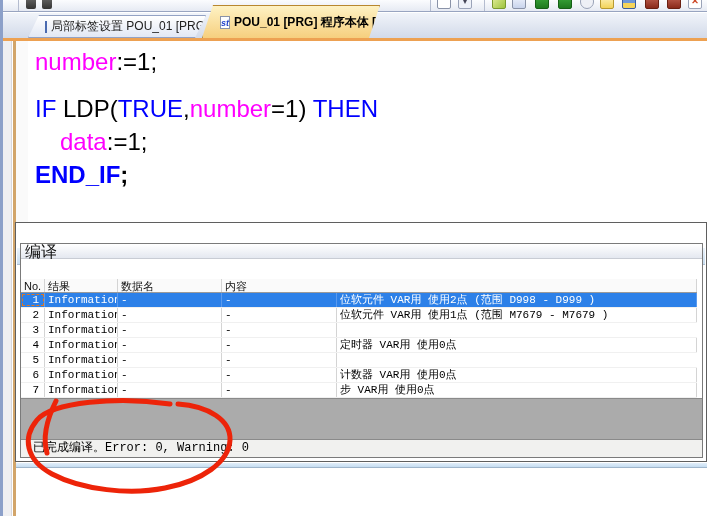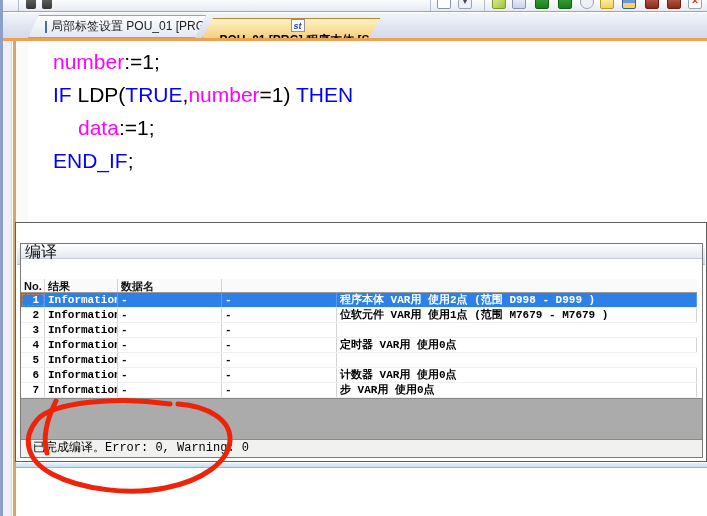--- a/index.html
+++ b/index.html
@@ -24,53 +24,53 @@
   .c-red1,.c-red2 { background:linear-gradient(#c86a5a,#8a2a1a); border:1px solid #6a2012; }
   .c-delx   { background:#fff; border:1px solid #9aa3b8; color:#c42; font-size:9px; font-weight:bold; text-align:center; line-height:13px; }
 
   
   .tabbar { position:absolute; left:0; top:13px; width:707px; height:25px;
             background:linear-gradient(#f1f4fa,#d2dae9); }
   .tab { position:absolute; bottom:0; display:flex; align-items:center; white-space:nowrap;
          clip-path:polygon(11px 0, 100% 0, calc(100% - 11px) 100%, 0 100%); cursor:default; }
   .tab-inactive { left:28px; width:178px; height:23px; padding-left:16px;
          background:linear-gradient(#ffffff,#e2e8f4); border:1px solid #93a2c4; font-size:12px; color:#222; }
-  .tab-active { left:202px; width:178px; height:20px; padding-left:17px;
+  .tab-active { left:202px; width:178px; height:33px; padding-left:17px;
          background:linear-gradient(#fef2c4,#f6cf7e); border:1px solid #b8872f; border-bottom:none;
-         font-size:12px; font-weight:bold; color:#000;flex-direction:column; }
+         font-size:12px; font-weight:bold; color:#000; }
   .grid-icon { width:13px; height:12px; margin-right:4px; border:1px solid #4a6ab0; background:
          repeating-linear-gradient(#dce8fb 0 3px,#7a9ad0 3px 4px); }
   .st-icon { width:14px; height:13px; margin-right:4px; background:#fff; border:1px solid #8a93a8;
          color:#2244cc; font-size:9px; font-weight:bold; font-style:italic; line-height:12px; text-align:center; }
   .tab-close { width:15px; height:15px; margin-left:6px; background:#e6e6e6; border:1px solid #9a9a9a;
          color:#555; font-size:10px; font-weight:bold; line-height:13px; text-align:center; }
   .accent-strip { position:absolute; left:0; top:38px; width:707px; height:3px; background:#eda152; }
 
   
   .rail-blue { position:absolute; left:0; top:0; width:3px; height:516px; background:#8ca0c9; }
   .rail-gray { position:absolute; left:3px; top:41px; width:9px; height:475px; background:#efeff2; border-right:1px solid #d8d8dd; }
   .rail-tan  { position:absolute; left:13px; top:41px; width:3px; height:475px; background:#d2a56a; }
 
   
   .editor { position:absolute; left:16px; top:41px; width:691px; height:181px; background:#fff; }
   .gutter { position:absolute; left:0; top:0; width:12px; height:181px; background:#fafafa; }
-  .code { position:absolute; left:37px; top:4px; font-size:21px; line-height:33px; letter-spacing:0; }
+  .code { position:absolute; left:19px; top:4px; font-size:24px; line-height:33px; letter-spacing:0; }
   .code-line { white-space:pre; }
 
   
   .outpanel { position:absolute; left:15px; top:222px; width:692px; height:240px;
               background:#fff; border:1px solid #5f5f5f; }
   .out-title { position:absolute; left:1px; top:1px; right:1px; height:17px; padding-left:14px;
               background:linear-gradient(#ecf4fc,#c9def1); font-size:12px; line-height:17px; color:#111;
               border-bottom:1px solid #aebfd2;margin-top:24px; }
   .inner { position:absolute; left:4px; top:20px; right:3px; bottom:3px; border:1px solid #7a7a7a; background:#fff; }
   .compile-bar { position:absolute; left:0; top:0; right:0; height:15px; padding-left:4px;
               background:linear-gradient(#ffffff,#e4e8f0); border-bottom:1px solid #c8ccd4;
               font-size:16px; line-height:15px; color:#111; }
-  .grid { position:absolute; left:0; top:35px; width:676px; font-family:"Liberation Mono","DejaVu Sans Mono",monospace; font-size:11px;font-weight:bold; }
+  .grid { position:absolute; left:0; top:35px; width:676px; font-family:"Liberation Mono","DejaVu Sans Mono",monospace; font-size:11px; }
   .grid-row { display:flex; height:15px; line-height:14px; border-bottom:1px solid #f0f0f0; background:#fff; color:#000; }
   .grid-row.hdr { height:14px; background:#fafafa; border-bottom:1px solid #9a9a9a;
               font-family:"Liberation Sans",sans-serif; font-size:11px; color:#111; }
   .grid-row.selected { background:#2c80e8; color:#fff; }
   .cell { overflow:hidden; white-space:nowrap; border-right:1px solid #d4d4d4; padding:0 3px; }
   .grid-row.selected .cell { border-right-color:#5a9aee; }
   .cell.no { width:24px; text-align:right; padding-right:5px; }
   .cell.result { width:73px; }
   .cell.dataname { width:104px; }
   .cell.category { width:115px; }
@@ -125,42 +125,43 @@
   <div class="accent-strip"></div>
 
   <div class="rail-blue"></div>
   <div class="rail-gray"></div>
   <div class="rail-tan"></div>
 
   <div class="editor">
     <div class="gutter"></div>
     <div class="code" id="code">
         <div class="code-line" style="padding-left: 0px;"><span style="color: rgb(255, 0, 255);">number</span><span style="color: rgb(0, 0, 0);">:=1;</span></div>
-        <div class="code-line" style="padding-left: 0px;"><span style="color: rgb(0, 0, 255);">IF </span><span style="color: rgb(0, 0, 0);">LDP(</span><span style="color: rgb(0, 0, 255);">TRUE</span><span style="color: rgb(0, 0, 0);">,</span><span style="color: rgb(255, 0, 255);">number</span><span style="color: rgb(0, 0, 0);">=1) </span><span style="color: rgb(0, 0, 255);">THEN</span></div>
+        <div class="code-line" style="padding-left: 0px; margin-top: 14px;"><span style="color: rgb(0, 0, 255);">IF </span><span style="color: rgb(0, 0, 0);">LDP(</span><span style="color: rgb(0, 0, 255);">TRUE</span><span style="color: rgb(0, 0, 0);">,</span><span style="color: rgb(255, 0, 255);">number</span><span style="color: rgb(0, 0, 0);">=1) </span><span style="color: rgb(0, 0, 255);">THEN</span></div>
         <div class="code-line" style="padding-left: 25px;"><span style="color: rgb(255, 0, 255);">data</span><span style="color: rgb(0, 0, 0);">:=1;</span></div>
-        <div class="code-line" style="padding-left: 0px;"><span style="color: rgb(0, 0, 255);">END_IF</span><span style="color: rgb(0, 0, 0);">;</span></div>
+        <div class="code-line" style="padding-left: 0px; font-weight: bold;"><span style="color: rgb(0, 0, 255);">END_IF</span><span style="color: rgb(0, 0, 0);">;</span></div>
       </div>
   </div>
 
   <div class="outpanel">
     <div class="out-title">输出</div>
     <div class="inner">
       <div class="compile-bar">编译</div>
       <div class="grid" id="grid">
           <div class="grid-row hdr">
             <div class="cell no">No.</div>
             <div class="cell result">结果</div>
             <div class="cell dataname">数据名</div>
+            <div class="cell content">内容</div>
           </div>
           <div class="grid-row selected">
             <div class="cell no">1</div>
             <div class="cell result">Information</div>
             <div class="cell dataname">-</div>
             <div class="cell category">-</div>
-            <div class="cell content">程序本体 VAR用 使用2点 (范围 D998 - D999 )</div>
+            <div class="cell content">位软元件 VAR用 使用2点 (范围 D998 - D999 )</div>
           </div>
           <div class="grid-row">
             <div class="cell no">2</div>
             <div class="cell result">Information</div>
             <div class="cell dataname">-</div>
             <div class="cell category">-</div>
             <div class="cell content">位软元件 VAR用 使用1点 (范围 M7679 - M7679 )</div>
           </div>
           <div class="grid-row">
             <div class="cell no">3</div>

